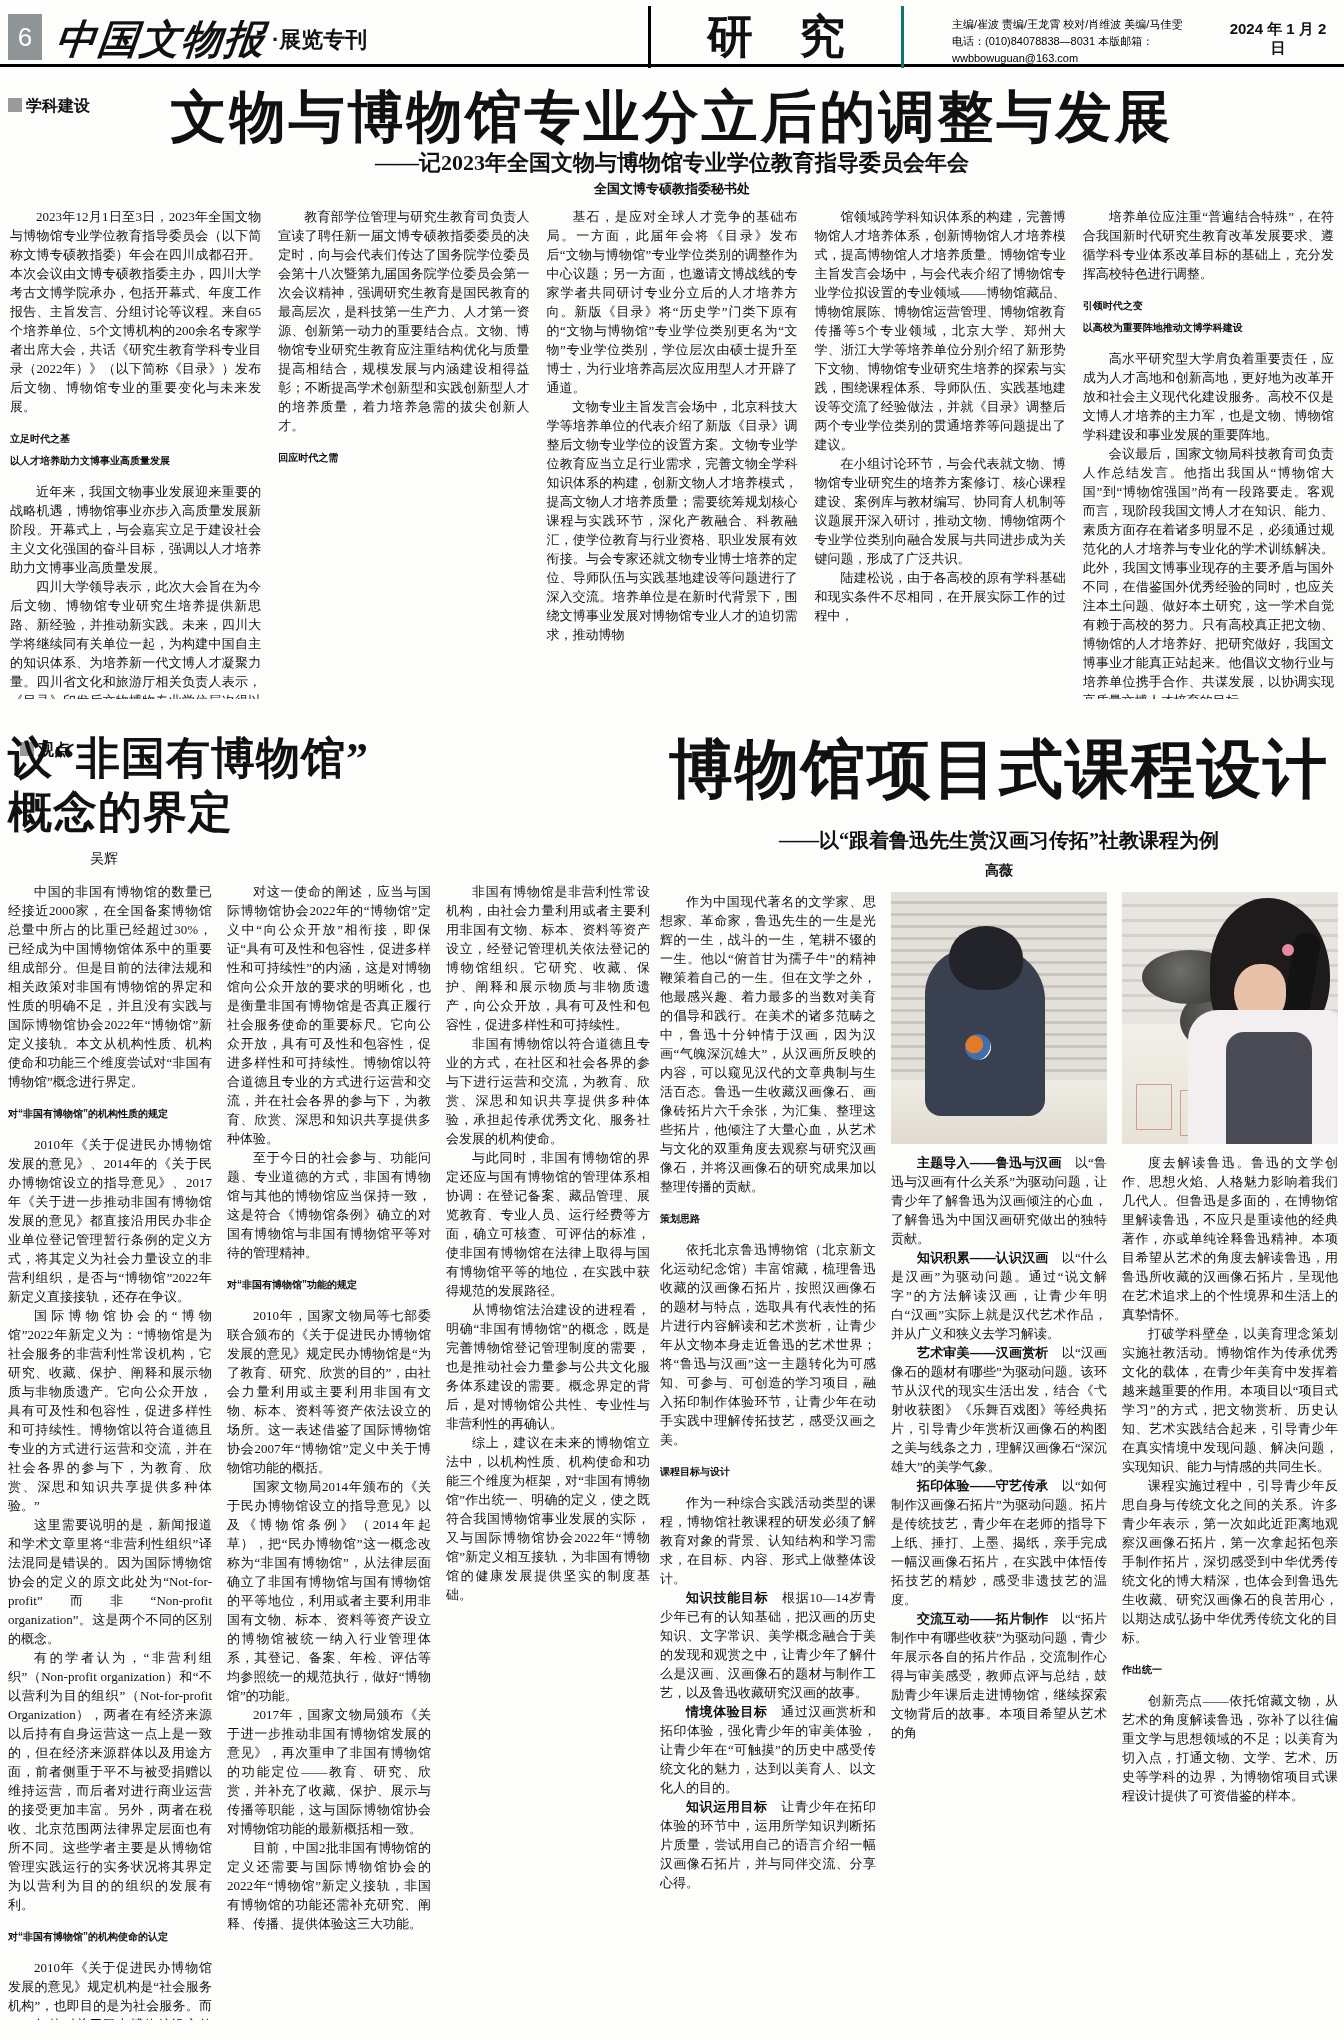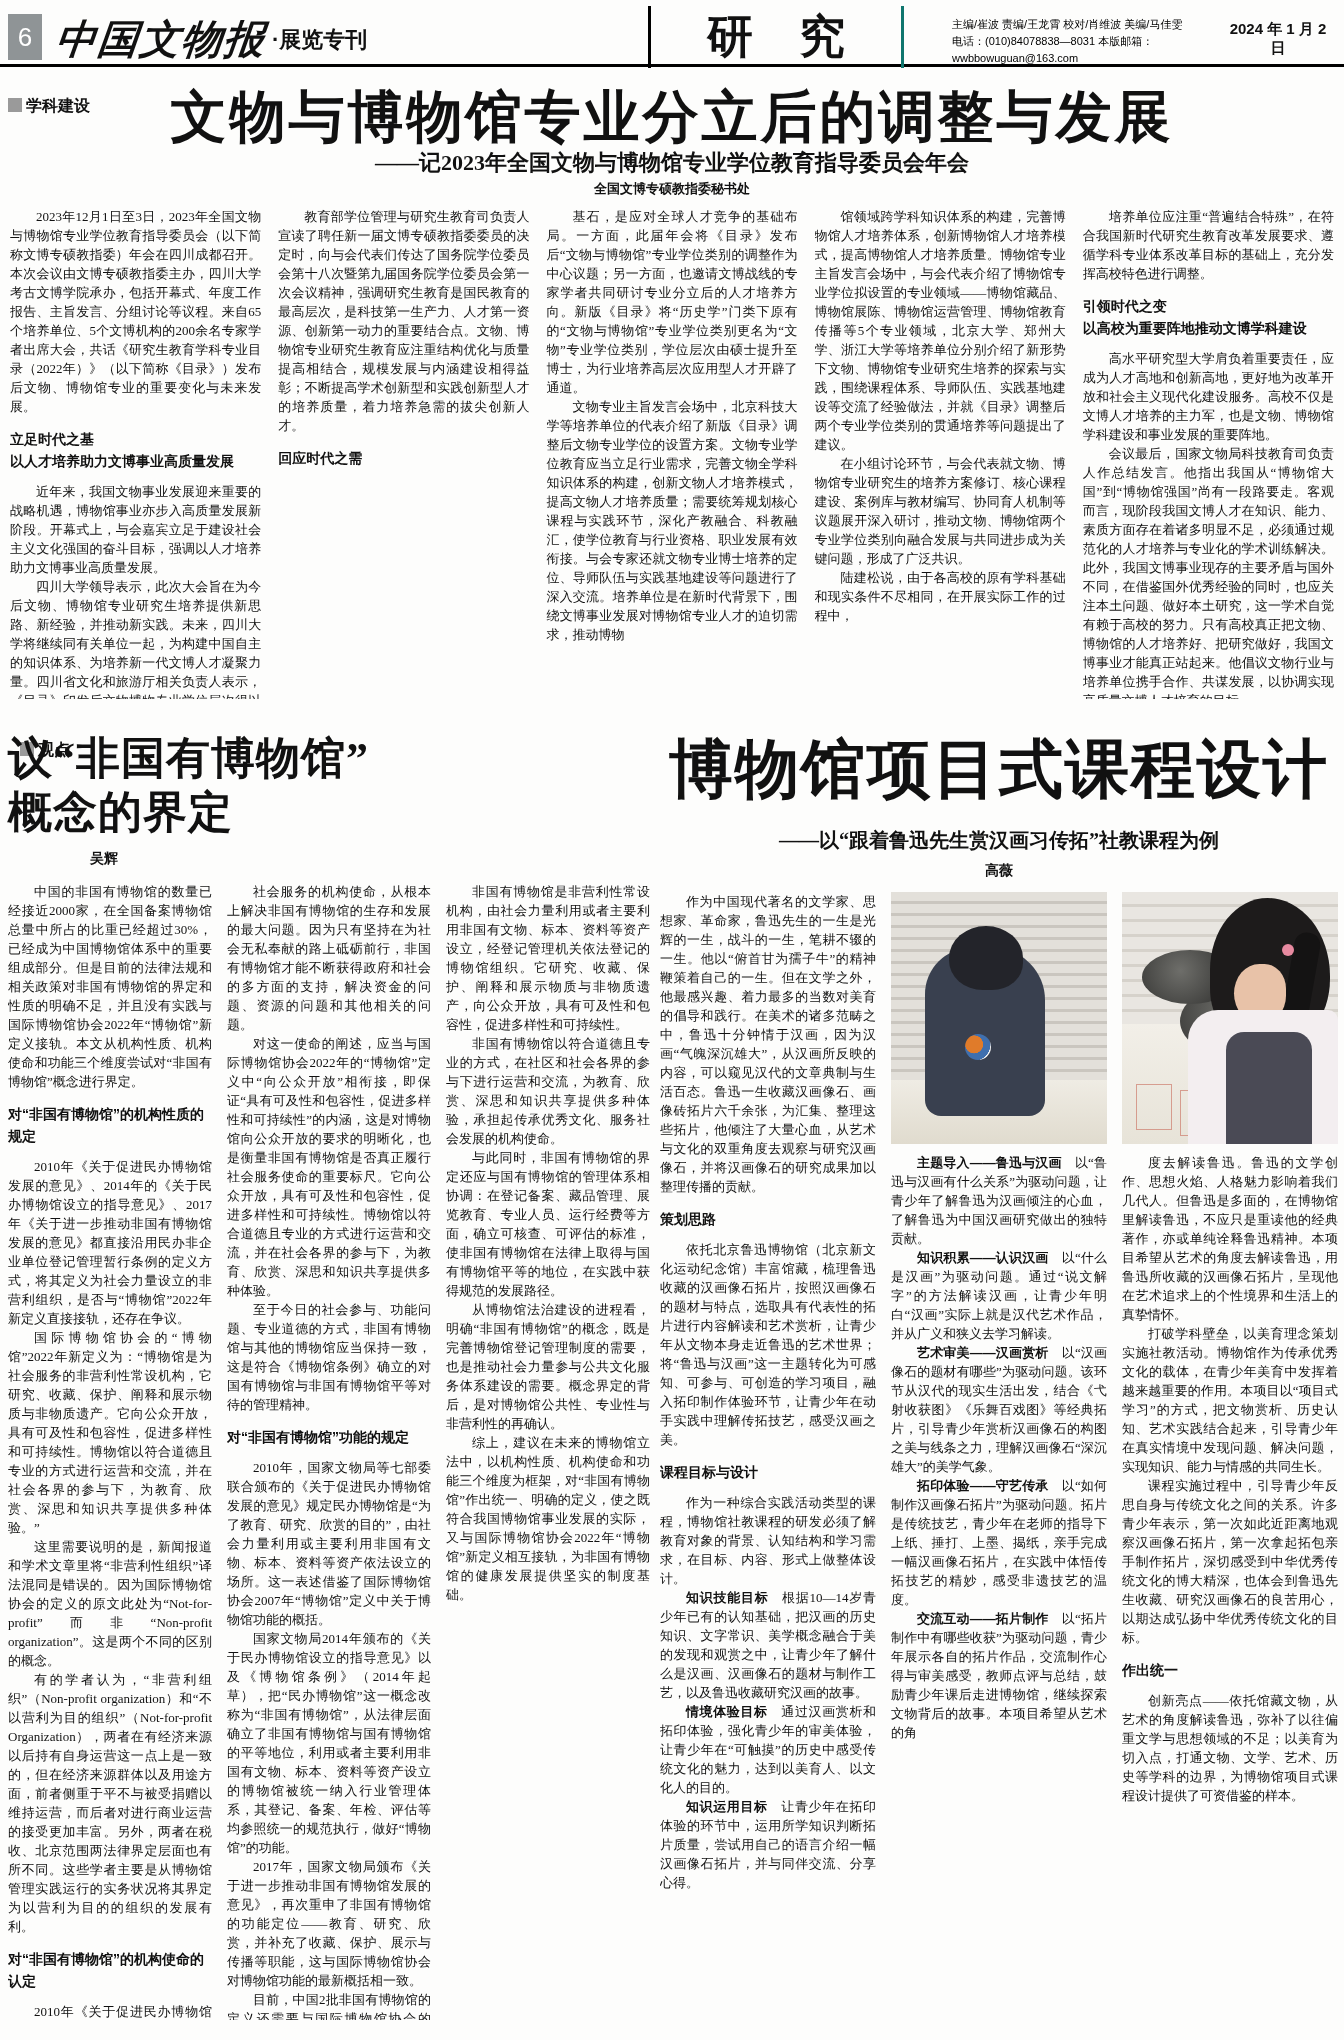--- a/index.html
+++ b/index.html
@@ -28,32 +28,32 @@
   
   .a1-title{position:absolute;left:0;top:80px;width:1344px;text-align:center;font-size:56px;font-weight:900;
     letter-spacing:3px;}
   .a1-sub{position:absolute;left:0;top:148px;width:1344px;text-align:center;font-size:22px;font-weight:600;}
   .a1-byline{position:absolute;left:0;top:180px;width:1344px;text-align:center;font-size:13px;font-weight:700;
     font-family:"Liberation Sans",sans-serif;}
   .a1-cols{position:absolute;left:10px;top:207px;width:1324px;height:492px;display:flex;gap:17px;overflow:hidden;}
   
   .a2{position:absolute;left:8px;top:712px;width:642px;}
   .a2-title{width:100%;text-align:left;font-size:44px;font-weight:900;line-height:54px;letter-spacing:1px;margin-top:20px;}
-  .a2-byline{margin:10px 0 0 82px;font-size:14px;font-weight:700;font-family:"Liberation Sans",sans-serif;}
+  .a2-byline{margin:10px 0 0 82px;font-size:14px;font-weight:400;font-family:"Liberation Sans",sans-serif;}
   .a2-cols{margin-top:14px;height:1138px;display:flex;gap:15px;overflow:hidden;}
   .a3{position:absolute;left:660px;top:712px;width:678px;}
   .a3-title{width:100%;text-align:center;font-size:64px;font-weight:900;letter-spacing:2px;margin-top:14px;}
   .a3-sub{width:100%;text-align:center;font-size:20px;font-weight:600;margin-top:14px;}
   .a3-byline{width:100%;text-align:center;font-size:14px;font-weight:700;margin-top:8px;font-family:"Liberation Sans",sans-serif;}
   .a3-cols{margin-top:12px;height:1140px;display:flex;gap:15px;overflow:hidden;}
   
   .col{flex:1 1 0;overflow:hidden;}
   .para{margin:0;text-indent:2em;font-size:13px;line-height:19px;text-align:justify;}
   .runin{font-family:"Liberation Sans",sans-serif;font-weight:700;}
-  .subhead{font-family:"Liberation Sans",sans-serif;font-weight:700;font-size:14px;line-height:22px;
+  .subhead{font-family:"Liberation Sans",sans-serif;font-weight:700;font-size:10px;line-height:22px;
     margin:12px 0 10px 0;}
   
   .photo{position:relative;height:252px;margin-bottom:9px;overflow:hidden;background:#dcd8d0;}
   .ph-blinds{position:absolute;inset:0;background:repeating-linear-gradient(180deg,#e3e0da 0 9px,#cac6bf 9px 12px);}
   .ph-wall{position:absolute;inset:0;background:repeating-linear-gradient(180deg,#e9e6e1 0 12px,#d6d2cb 12px 15px);}
   .ph-table1{position:absolute;left:0;right:0;bottom:0;height:64px;background:linear-gradient(180deg,#efece4,#e0dbce);}
   .ph-fig1{position:absolute;left:34px;top:56px;width:120px;height:168px;background:#39404f;border-radius:46px 52px 16px 16px;}
   .ph-hair1{position:absolute;left:58px;top:34px;width:74px;height:64px;background:#23242a;border-radius:50% 50% 42% 46%;}
   .ph-logo1{position:absolute;left:74px;top:142px;width:26px;height:26px;border-radius:50%;
     background:radial-gradient(circle at 35% 40%,#e07b2a 0 38%,#3f6fae 40% 70%,#f2f2f2 72%);}
@@ -148,21 +148,20 @@
         <p class="para">2010年《关于促进民办博物馆发展的意见》、2014年的《关于民办博物馆设立的指导意见》、2017年《关于进一步推动非国有博物馆发展的意见》都直接沿用民办非企业单位登记管理暂行条例的定义方式，将其定义为社会力量设立的非营利组织，是否与“博物馆”2022年新定义直接接轨，还存在争议。</p>
         <p class="para">国际博物馆协会的“博物馆”2022年新定义为：“博物馆是为社会服务的非营利性常设机构，它研究、收藏、保护、阐释和展示物质与非物质遗产。它向公众开放，具有可及性和包容性，促进多样性和可持续性。博物馆以符合道德且专业的方式进行运营和交流，并在社会各界的参与下，为教育、欣赏、深思和知识共享提供多种体验。”</p>
         <p class="para">这里需要说明的是，新闻报道和学术文章里将“非营利性组织”译法混同是错误的。因为国际博物馆协会的定义的原文此处为“Not-for-profit”而非“Non-profit organization”。这是两个不同的区别的概念。</p>
         <p class="para">有的学者认为，“非营利组织”（Non-profit organization）和“不以营利为目的组织”（Not-for-profit Organization），两者在有经济来源以后持有自身运营这一点上是一致的，但在经济来源群体以及用途方面，前者侧重于平不与被受捐赠以维持运营，而后者对进行商业运营的接受更加丰富。另外，两者在税收、北京范围两法律界定层面也有所不同。这些学者主要是从博物馆管理实践运行的实务状况将其界定为以营利为目的的组织的发展有利。</p>
         <div class="subhead">
           <div>对“非国有博物馆”的机构使命的认定</div>
         </div>
         <p class="para">2010年《关于促进民办博物馆发展的意见》规定机构是“社会服务机构”，也即目的是为社会服务。而2014年的《关于民办博物馆设立的指导意见》、2017年《关于进一步推动非国有博物馆发展的意见》沿袭了这一机构使命的表述。</p>
       </div>
     <div class="col">
-        <p class="para">社会服务的机构使命，从根本上解决非国有博物馆的生存和发展的最大问题。因为只有坚持在为社会无私奉献的路上砥砺前行，非国有博物馆才能不断获得政府和社会的多方面的支持，解决资金的问题、资源的问题和其他相关的问题。</p>
         <p class="para">对这一使命的阐述，应当与国际博物馆协会2022年的“博物馆”定义中“向公众开放”相衔接，即保证“具有可及性和包容性，促进多样性和可持续性”的内涵，这是对博物馆向公众开放的要求的明晰化，也是衡量非国有博物馆是否真正履行社会服务使命的重要标尺。它向公众开放，具有可及性和包容性，促进多样性和可持续性。博物馆以符合道德且专业的方式进行运营和交流，并在社会各界的参与下，为教育、欣赏、深思和知识共享提供多种体验。</p>
         <p class="para">至于今日的社会参与、功能问题、专业道德的方式，非国有博物馆与其他的博物馆应当保持一致，这是符合《博物馆条例》确立的对国有博物馆与非国有博物馆平等对待的管理精神。</p>
         <div class="subhead">
           <div>对“非国有博物馆”功能的规定</div>
         </div>
         <p class="para">2010年，国家文物局等七部委联合颁布的《关于促进民办博物馆发展的意见》规定民办博物馆是“为了教育、研究、欣赏的目的”，由社会力量利用或主要利用非国有文物、标本、资料等资产依法设立的场所。这一表述借鉴了国际博物馆协会2007年“博物馆”定义中关于博物馆功能的概括。</p>
         <p class="para">国家文物局2014年颁布的《关于民办博物馆设立的指导意见》以及《博物馆条例》（2014年起草），把“民办博物馆”这一概念改称为“非国有博物馆”，从法律层面确立了非国有博物馆与国有博物馆的平等地位，利用或者主要利用非国有文物、标本、资料等资产设立的博物馆被统一纳入行业管理体系，其登记、备案、年检、评估等均参照统一的规范执行，做好“博物馆”的功能。</p>
         <p class="para">2017年，国家文物局颁布《关于进一步推动非国有博物馆发展的意见》，再次重申了非国有博物馆的功能定位——教育、研究、欣赏，并补充了收藏、保护、展示与传播等职能，这与国际博物馆协会对博物馆功能的最新概括相一致。</p>
         <p class="para">目前，中国2批非国有博物馆的定义还需要与国际博物馆协会的2022年“博物馆”新定义接轨，非国有博物馆的功能还需补充研究、阐释、传播、提供体验这三大功能。</p>
       </div>

